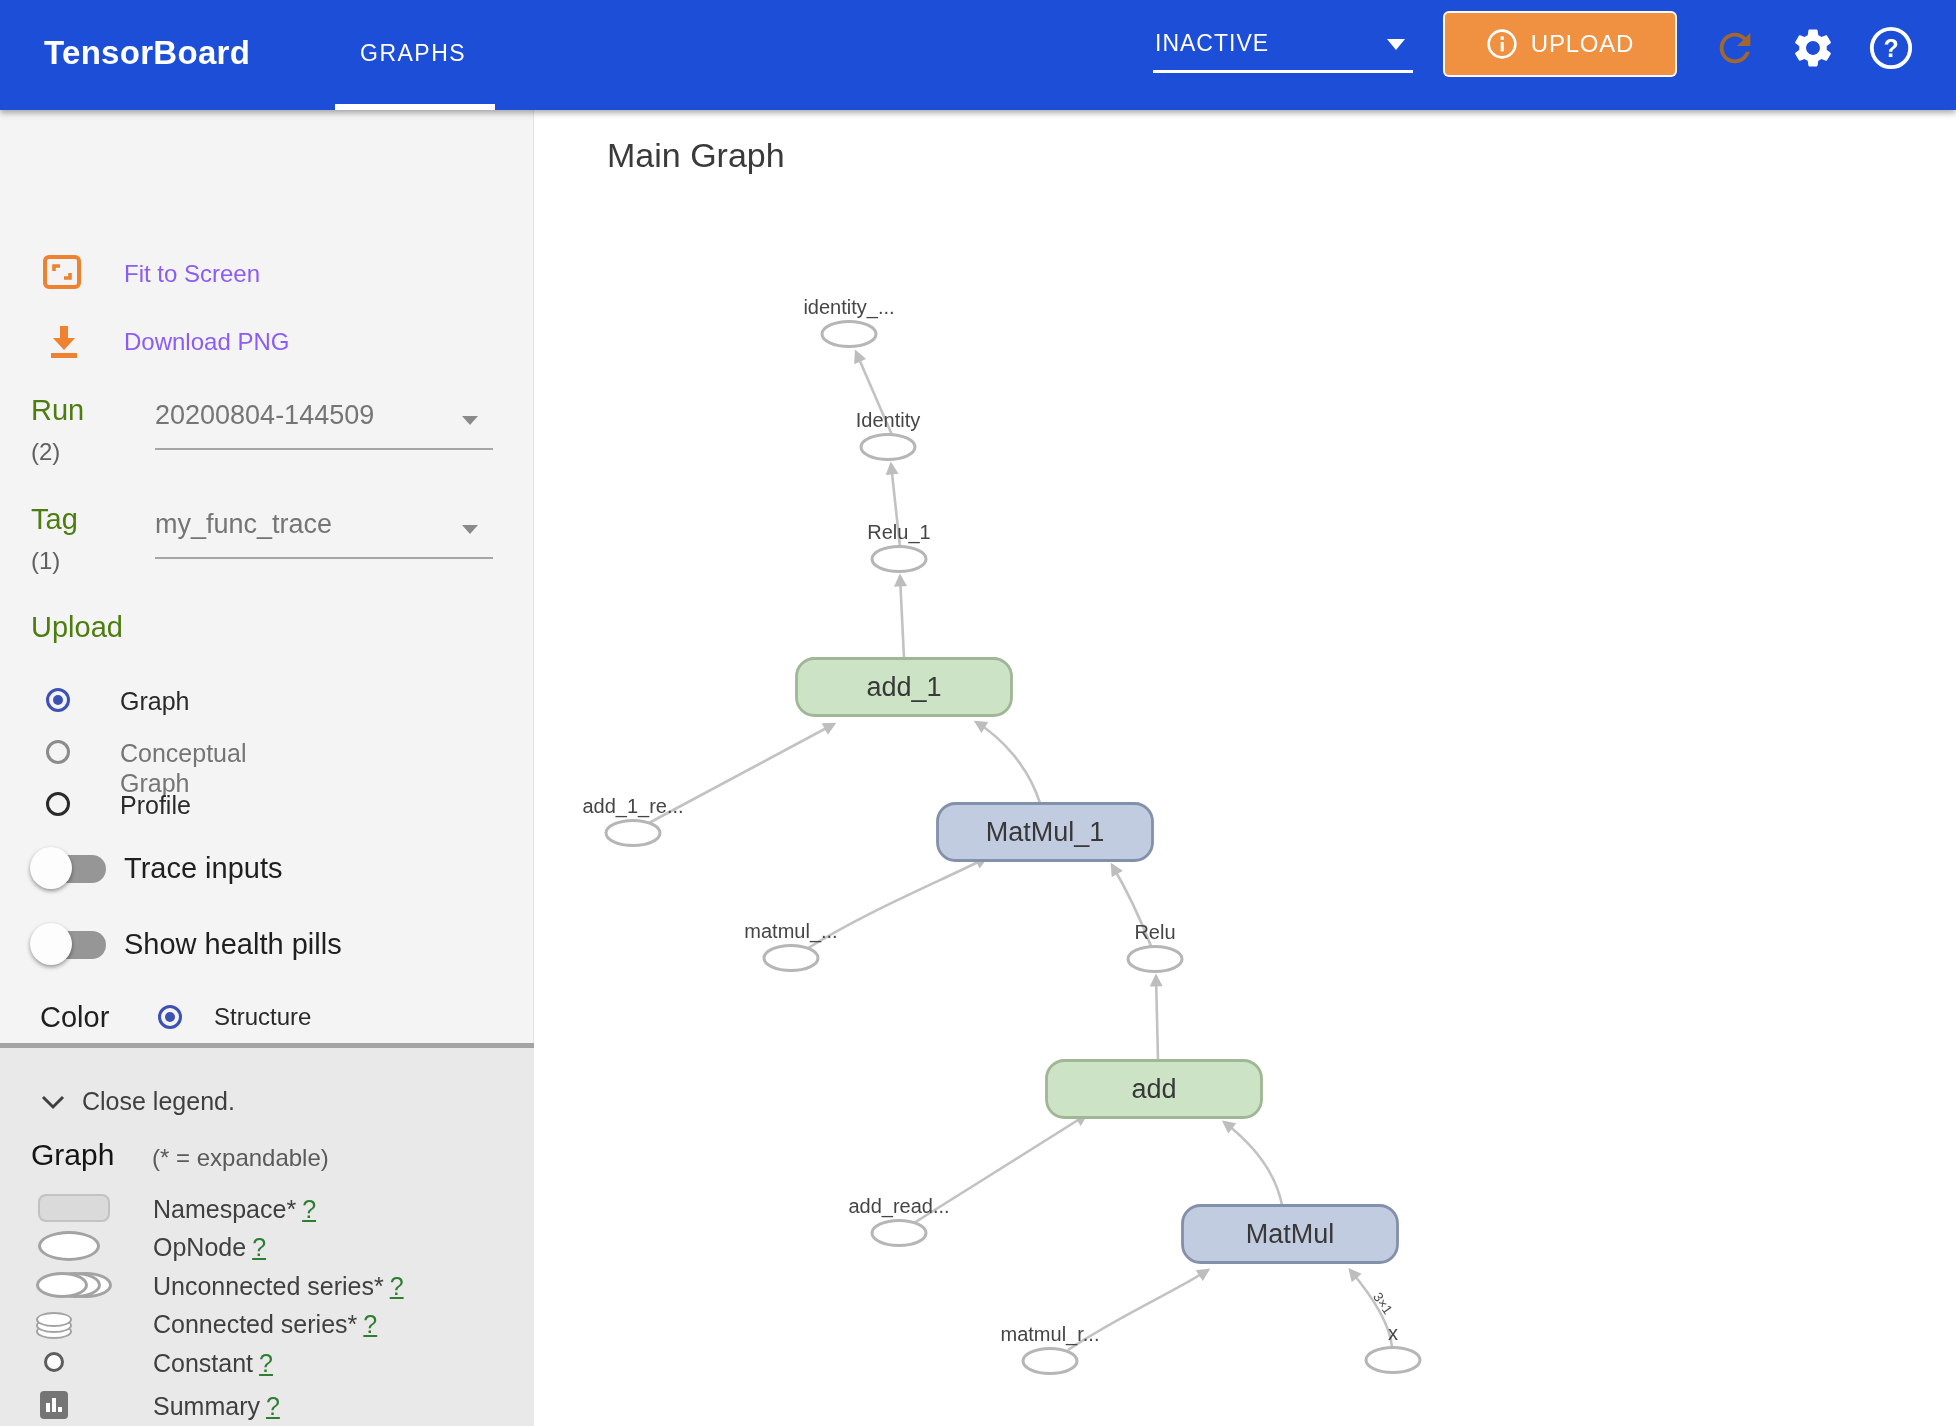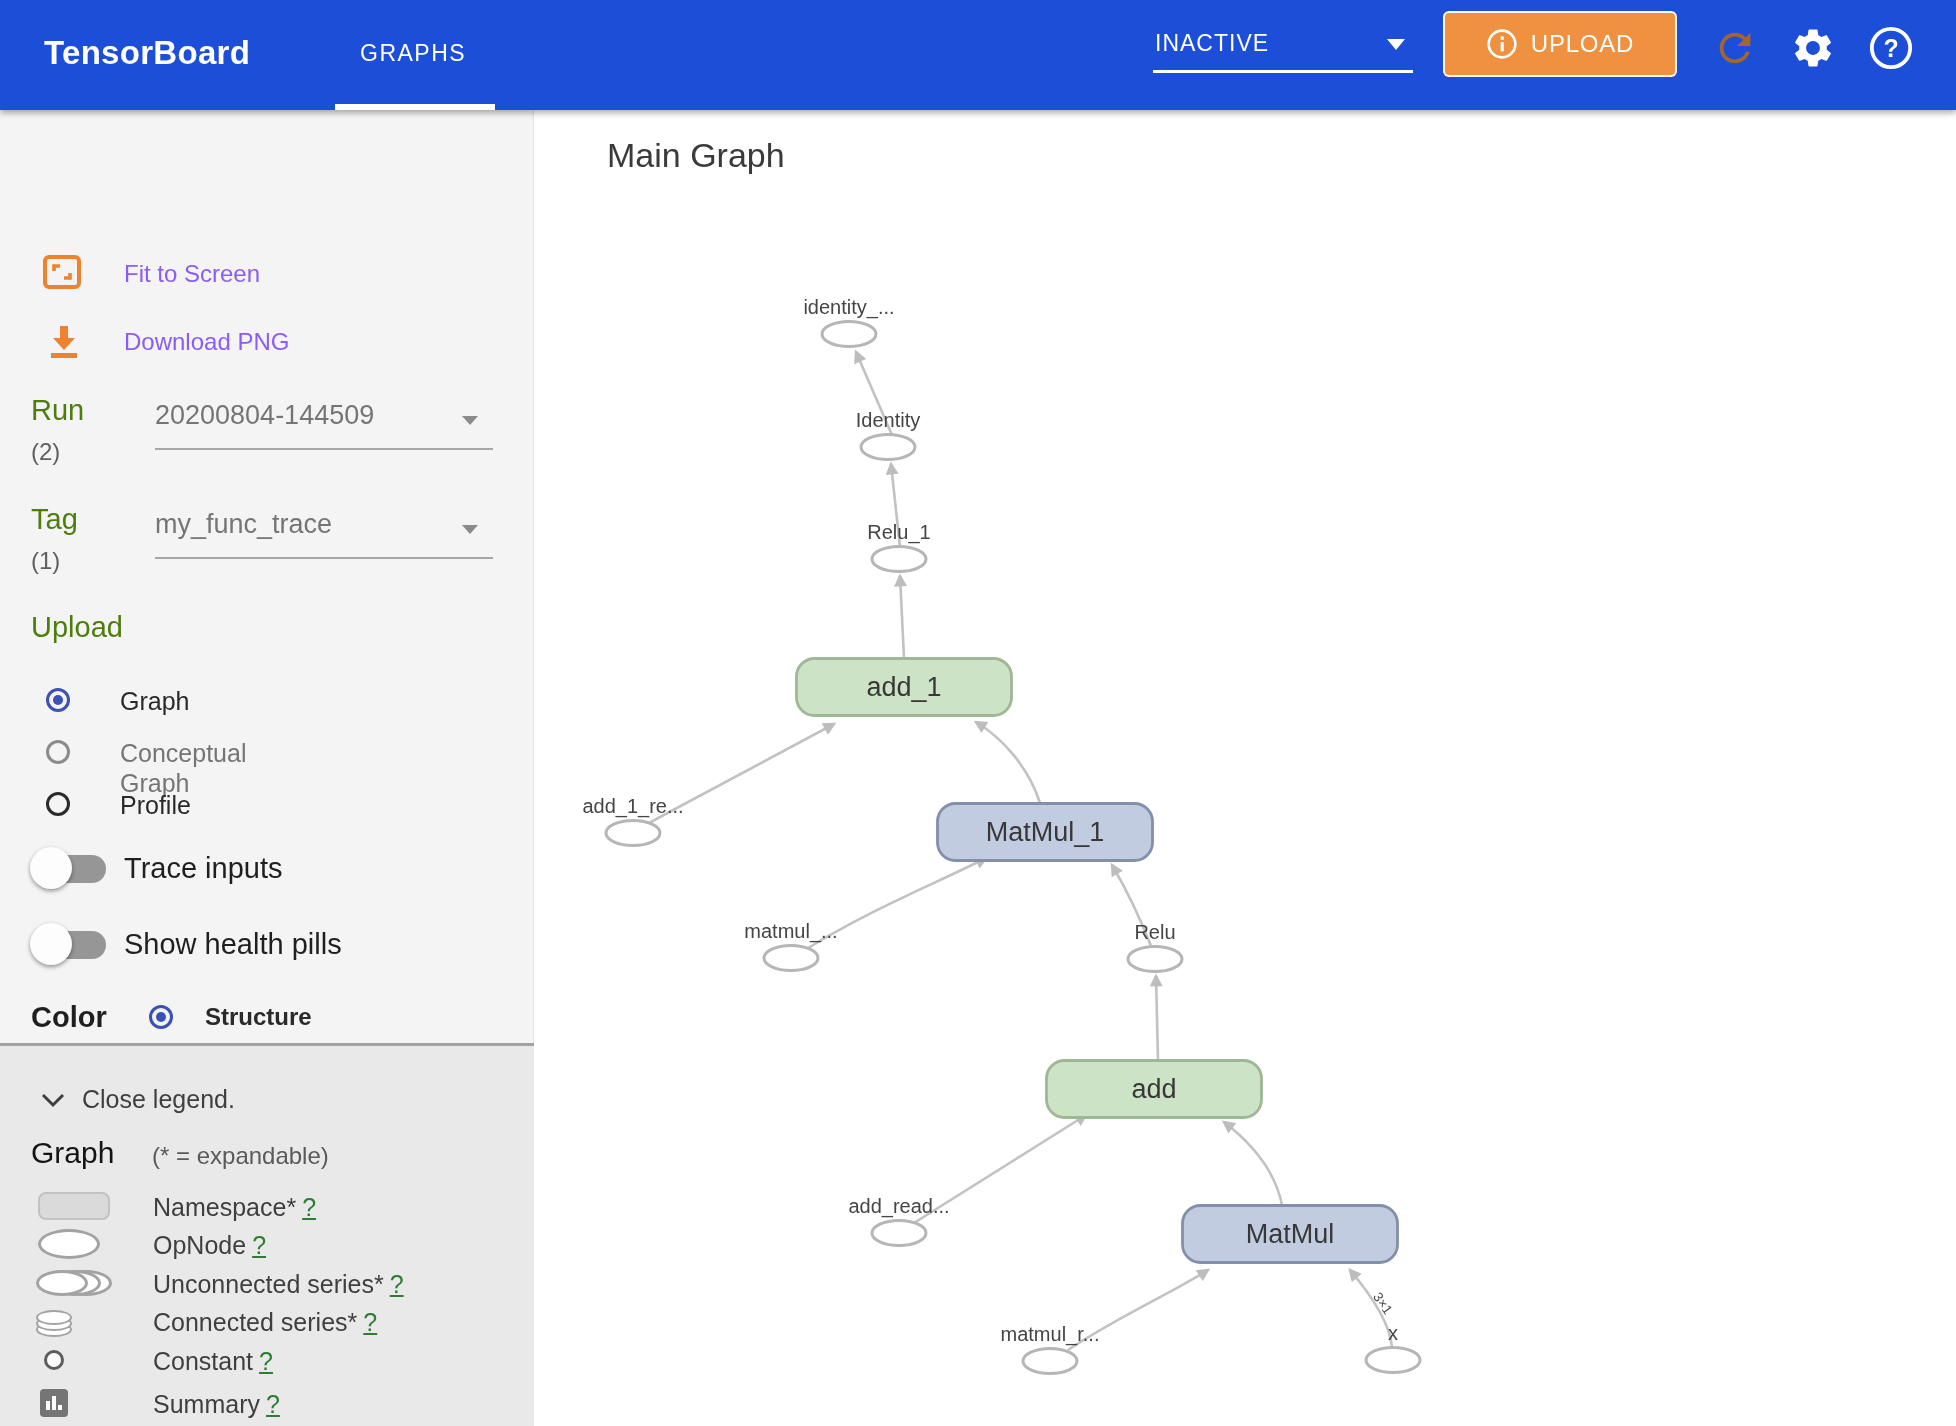--- a/index.html
+++ b/index.html
@@ -93,30 +93,30 @@
   .toggle-track {
     position:absolute; left:40px; top:10px; width:66px; height:28px;
     background:#969696; border-radius:14px; cursor:pointer;
   }
   .toggle-knob {
     position:absolute; left:30px; top:2px; width:42px; height:42px; border-radius:50%;
     background:#fdfdfd; box-shadow:0 2px 4px rgba(0,0,0,0.4); cursor:pointer;
   }
   .toggle-label { position:absolute; left:124px; top:0; line-height:46px; font-size:29px; color:#1f1f1f; }
 
-  .color-row { position:absolute; left:0; top:889px; width:100%; height:36px;font-weight:bold; }
+  .color-row { position:absolute; left:9px; top:889px; width:100%; height:36px; }
   .color-label { position:absolute; left:31px; top:0; line-height:36px; font-size:29px; color:#1f1f1f; }
   .color-radio { position:absolute; left:149px; top:6px; width:24px; height:24px; border-radius:50%; border:3px solid #3d51b4; }
   .color-radio::after { content:""; position:absolute; left:4px; top:4px; width:10px; height:10px; border-radius:50%; background:#3d51b4; }
   .color-option { position:absolute; left:205px; top:0; line-height:36px; font-size:24px; color:#2a2a2a; }
 
   
   .legend {
     position:absolute; left:0; top:933px; width:534px; height:383px;
-    background:#e9e9e9; border-top:3px solid #a3a3a3;
+    background:#e9e9e9; border-top:5px solid #a3a3a3;
   }
   .close-legend { position:absolute; left:40px; top:38px; height:30px; cursor:pointer; }
   .close-legend .chev { position:absolute; left:0; top:8px; }
   .close-legend .cl-text { position:absolute; left:42px; top:0; line-height:30px; font-size:25px; color:#3f3f3f; white-space:nowrap; }
   .legend-heading { position:absolute; left:31px; top:90px; font-size:30px; color:#141414; }
   .legend-note { position:absolute; left:152px; top:96px; font-size:24px; color:#5a5a5a; }
   .legend-item-label { position:absolute; left:153px; font-size:25px; color:#3f3f3f; white-space:nowrap; }
   .help-link { color:#2e7d32; text-decoration:underline; cursor:pointer; margin-left:6px; }
   .sw-namespace { position:absolute; left:38px; top:146px; width:72px; height:28px; border-radius:8px; background:#dadada; border:2px solid #c2c2c2; }
   .sw-ellipse { position:absolute; background:#fff; border:3px solid #a3a3a3; border-radius:50%; }

